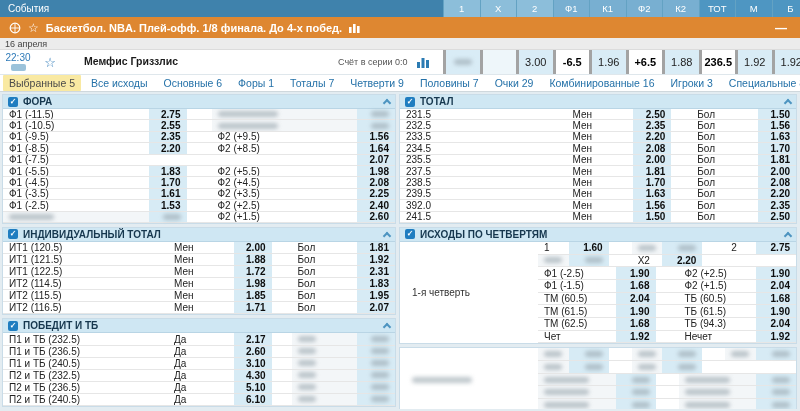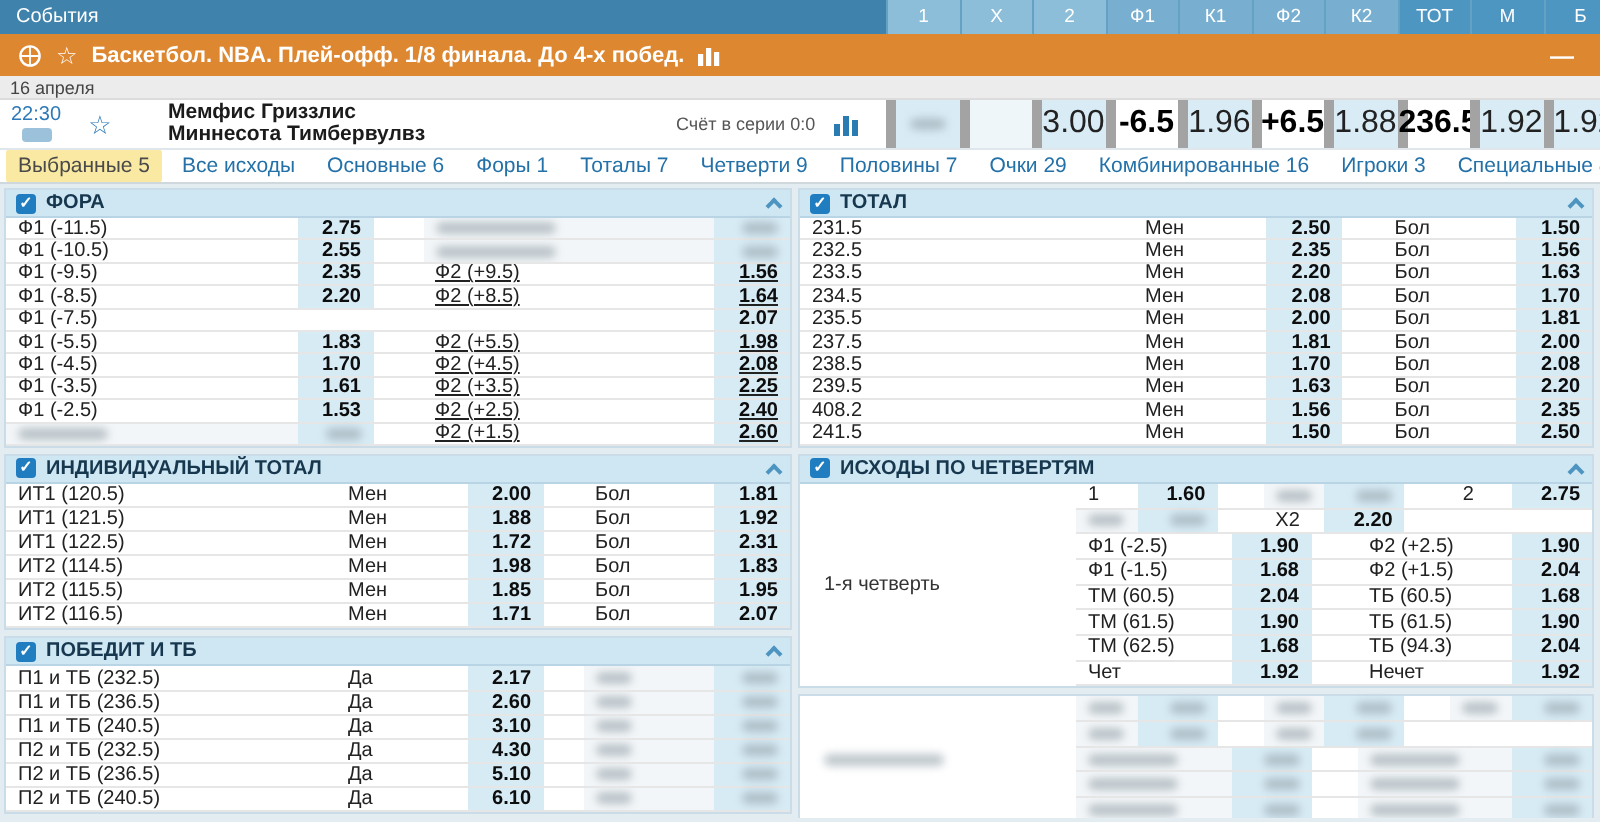--- a/index.html
+++ b/index.html
@@ -28,21 +28,21 @@
   .match { height:25px; background:#fff; display:flex; border-bottom:1px solid #dfe7ec; }
   .m-left { width:443px; display:flex; align-items:center; }
   .m-time { width:36px; text-align:center; }
   .m-time .t { color:#2e7ab8; font-size:10px; line-height:10px; }
   .m-badge { width:15px; height:7px; background:#79aecd; border-radius:2px; margin:1px auto 0; opacity:.75; }
   .m-star { width:28px; color:#2e7ab8; font-size:13px; text-align:center; }
   .m-teams { width:230px; padding-left:20px; font-weight:bold; font-size:10.5px; line-height:11.5px; color:#1b1b1b; white-space:nowrap; }
   .m-score { flex:1; font-size:9px; color:#555; padding-left:44px; white-space:nowrap; }
   .m-chart { width:26px; display:flex; align-items:center; }
   .m-odds { display:flex; width:357px; overflow:hidden; }
-  .mo { width:36.5px; flex:0 0 36.5px; display:flex; align-items:center; justify-content:center; font-size:16px; color:#222; border-left:5px solid #a3a3a3; }
+  .mo { width:36.5px; flex:0 0 36.5px; display:flex; align-items:center; justify-content:center; font-size:11px; color:#222; border-left:3px solid #a3a3a3; }
   .mo.shade { background:#d9ecf6; }
   .mo.light { background:#eef6fa; }
   .mo.white { background:#fff; font-weight:bold; color:#000; }
 
   
   .tabs { height:17px; background:#fff; display:flex; align-items:center; padding-left:3px; border-bottom:1px solid #cfd8dd; }
   .tab { padding:2px 8px; color:#2471a8; font-size:10.5px; white-space:nowrap; cursor:pointer; }
   .tab.active { background:#f9e9a2; color:#4a4a4a; border-radius:1px; padding:2px 6px; margin-right:2px; }
 
   
@@ -56,21 +56,21 @@
   .cb { width:10px; height:10px; flex:0 0 10px; background:#1f7dc0; border-radius:2px; color:#fff; font-size:8px; line-height:10px; text-align:center; font-weight:bold; }
   .sec-title { font-weight:bold; font-size:10px; color:#16374e; }
   .chev { margin-left:auto; width:6px; height:6px; border-left:2px solid #4d94c0; border-top:2px solid #4d94c0; transform:rotate(45deg); margin-top:3px; cursor:pointer; }
 
   .row { display:flex; border-bottom:1px solid #e6e6e6; background:#fff; font-size:10px; align-items:stretch;gap:20px; }
   .fora .row, .tot .row { height:11.4px; }
   .it .row, .ptb .row { height:12.1px; }
   .lblcell { display:flex; align-items:center; padding-left:6px; overflow:hidden; white-space:nowrap; }
   .odds { width:38px; flex:0 0 38px; background:#d7ebf5; display:flex; align-items:center; justify-content:flex-end; padding-right:6px; font-weight:bold; color:#0d0d0d; cursor:pointer; }
   .half { flex:1; display:flex; min-width:0; }
-  .half + .half { margin-left:5px;text-decoration:underline; }
+  .half + .half { margin-left:5px; }
   .half .lblcell { flex:1; }
   .w37 { width:37%; flex:0 0 37%; }
   .sub { flex:1; display:flex; min-width:0; }
   .sub .lblcell { flex:1; }
 
   
   .q-wrap { display:flex; }
   .q-side { width:138px; flex:0 0 138px; display:flex; align-items:center; padding-left:12px; font-size:10px; color:#333; background:#fff; }
   .q-rows { flex:1; min-width:0; }
   .q-rows .row { height:12.7px; }
@@ -130,21 +130,20 @@
 
 <div class="match">
   <div class="m-left">
     <div class="m-time">
       <div class="t">22:30</div>
       <div class="m-badge"></div>
     </div>
     <div class="m-star">☆</div>
     <div class="m-teams">
       <div>Мемфис Гриззлис</div>
-      <div>Миннесота Тимбервулвз</div>
     </div>
     <div class="m-score">Счёт в серии 0:0</div>
     <div class="m-chart">
       <svg width="12" height="11" viewBox="0 0 12 11">
           <rect x="0" y="5" width="3" height="6" fill="#2b7bb3"></rect>
           <rect x="4.5" y="1" width="3" height="10" fill="#2b7bb3"></rect>
           <rect x="9" y="3" width="3" height="8" fill="#2b7bb3"></rect>
         </svg>
     </div>
   </div>
@@ -563,21 +562,21 @@
         <div class="sub">
             <div class="lblcell">Мен</div>
             <div class="odds">1.63</div>
           </div>
         <div class="sub">
             <div class="lblcell">Бол</div>
             <div class="odds">2.20</div>
           </div>
       </div>
       <div class="row">
-        <div class="lblcell w37">408.2</div>
+        <div class="lblcell w37">392.0</div>
         <div class="sub">
             <div class="lblcell">Мен</div>
             <div class="odds">1.56</div>
           </div>
         <div class="sub">
             <div class="lblcell">Бол</div>
             <div class="odds">2.35</div>
           </div>
       </div>
       <div class="row">

